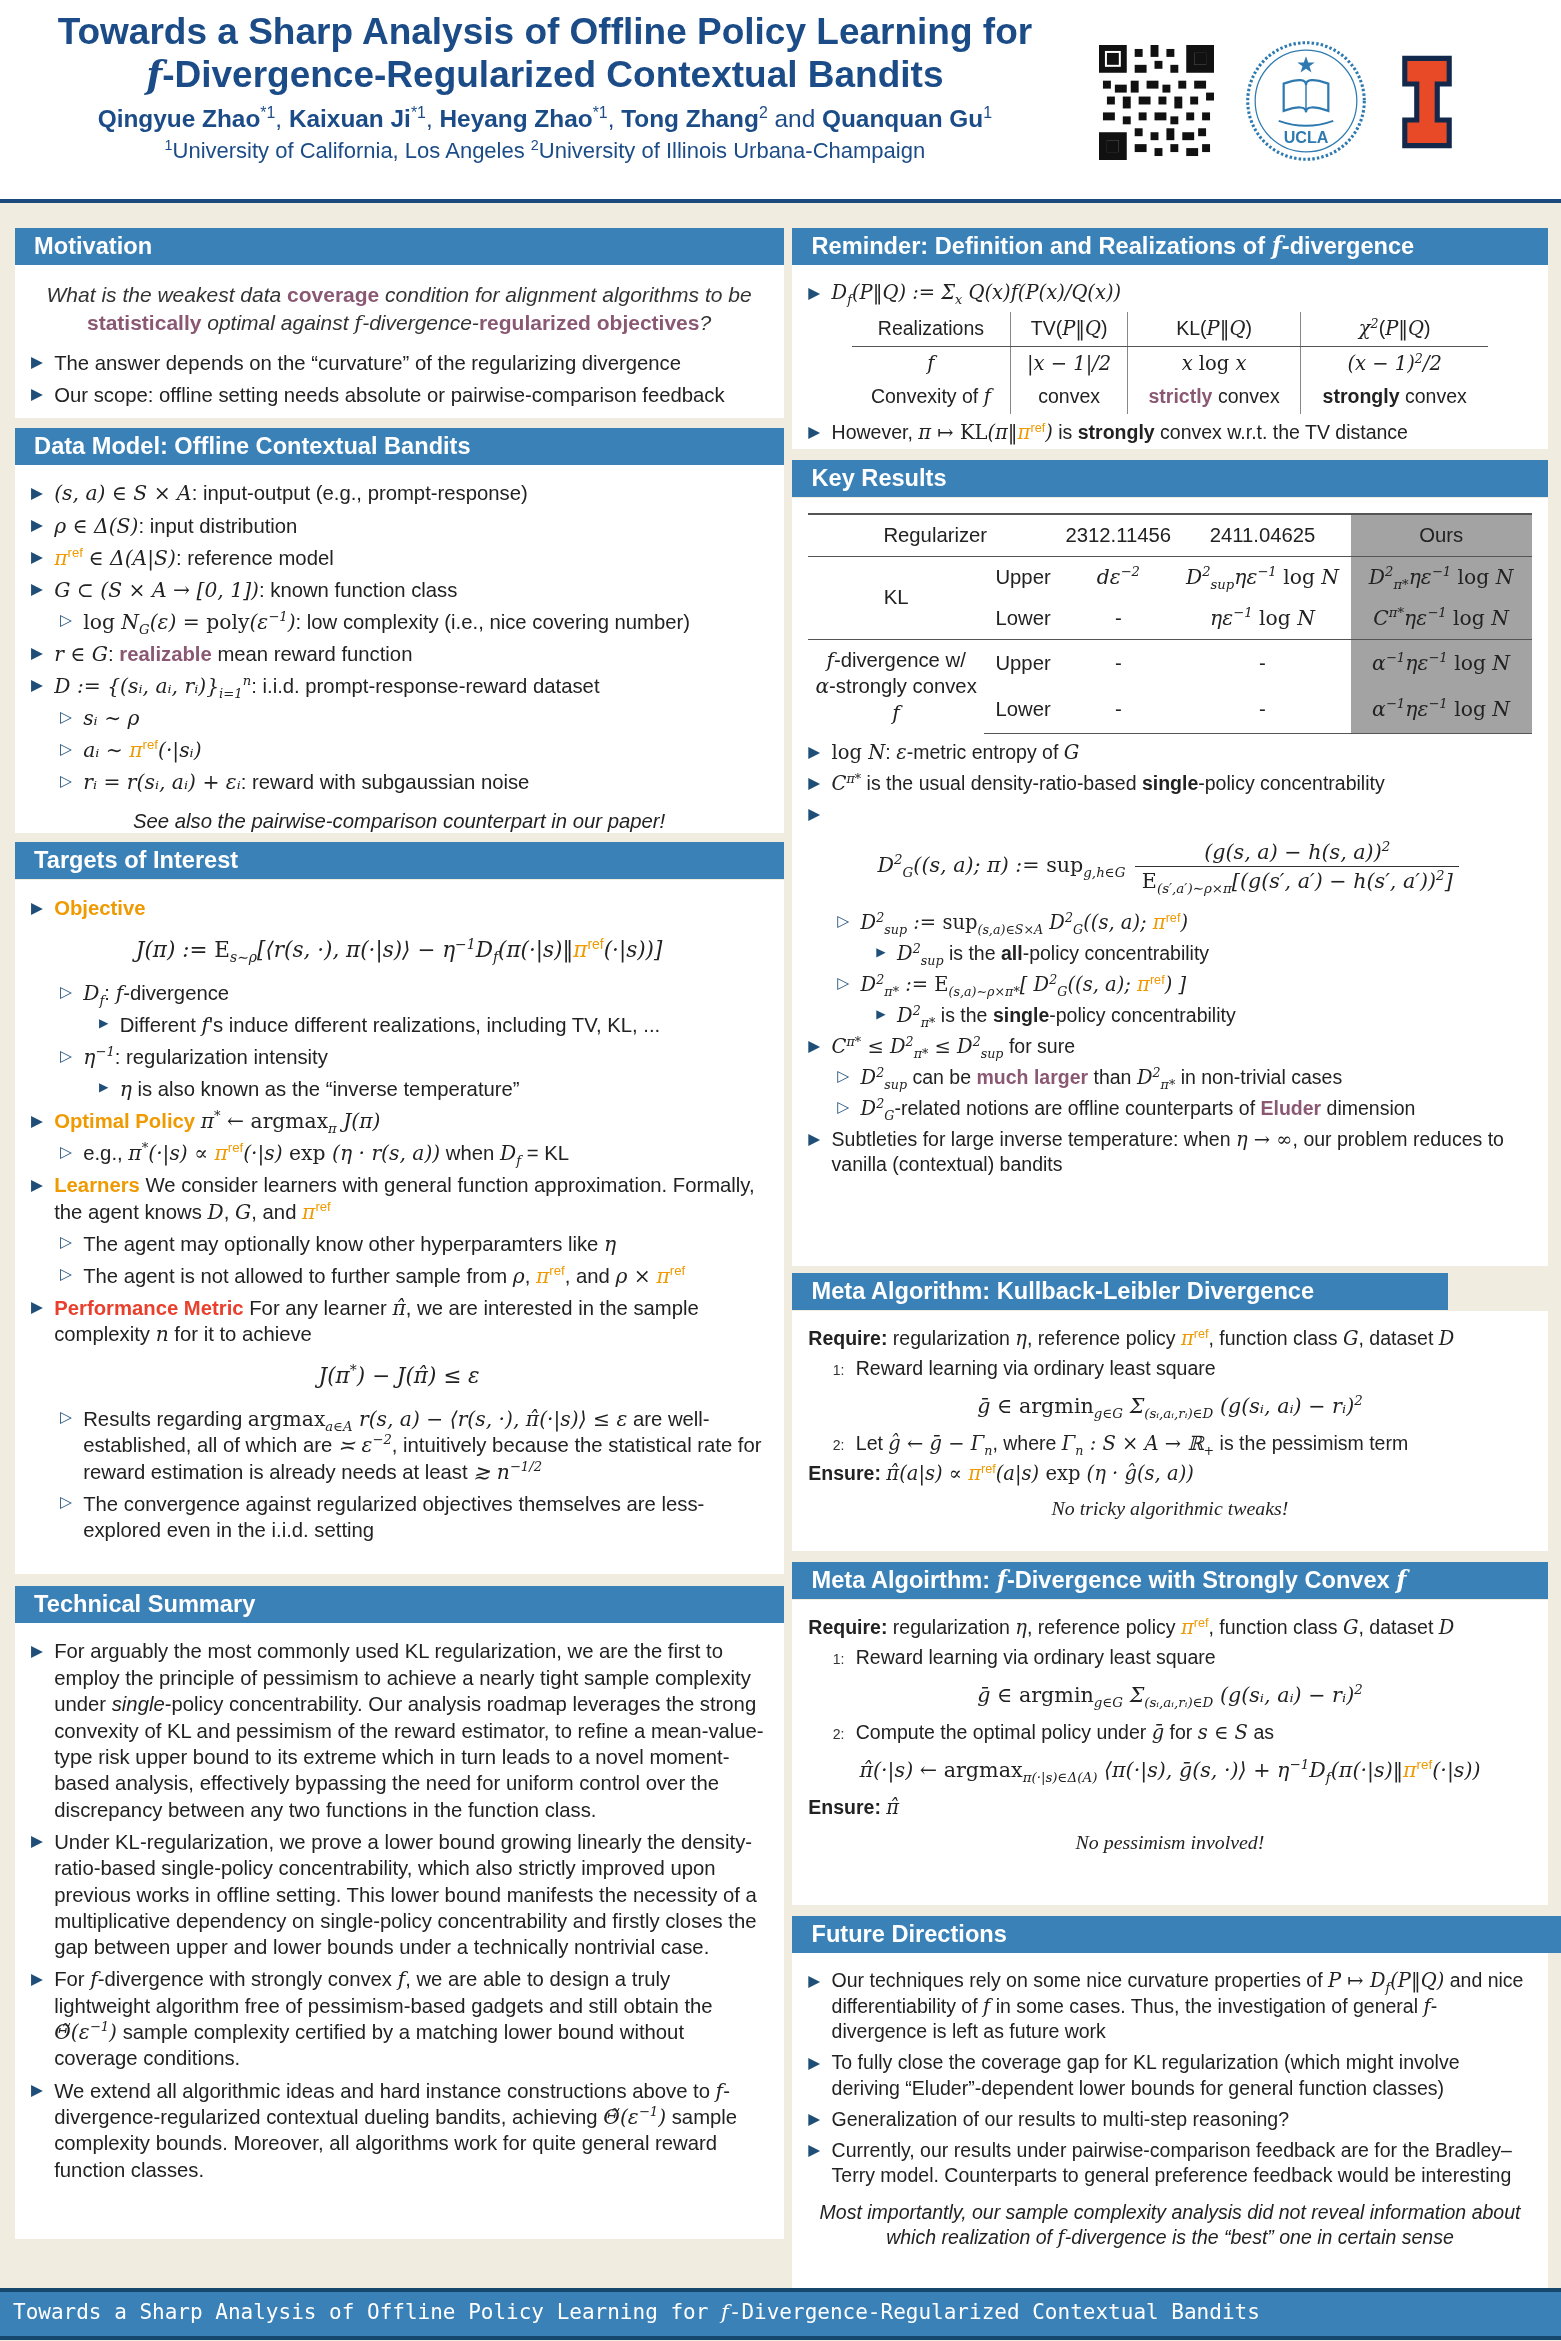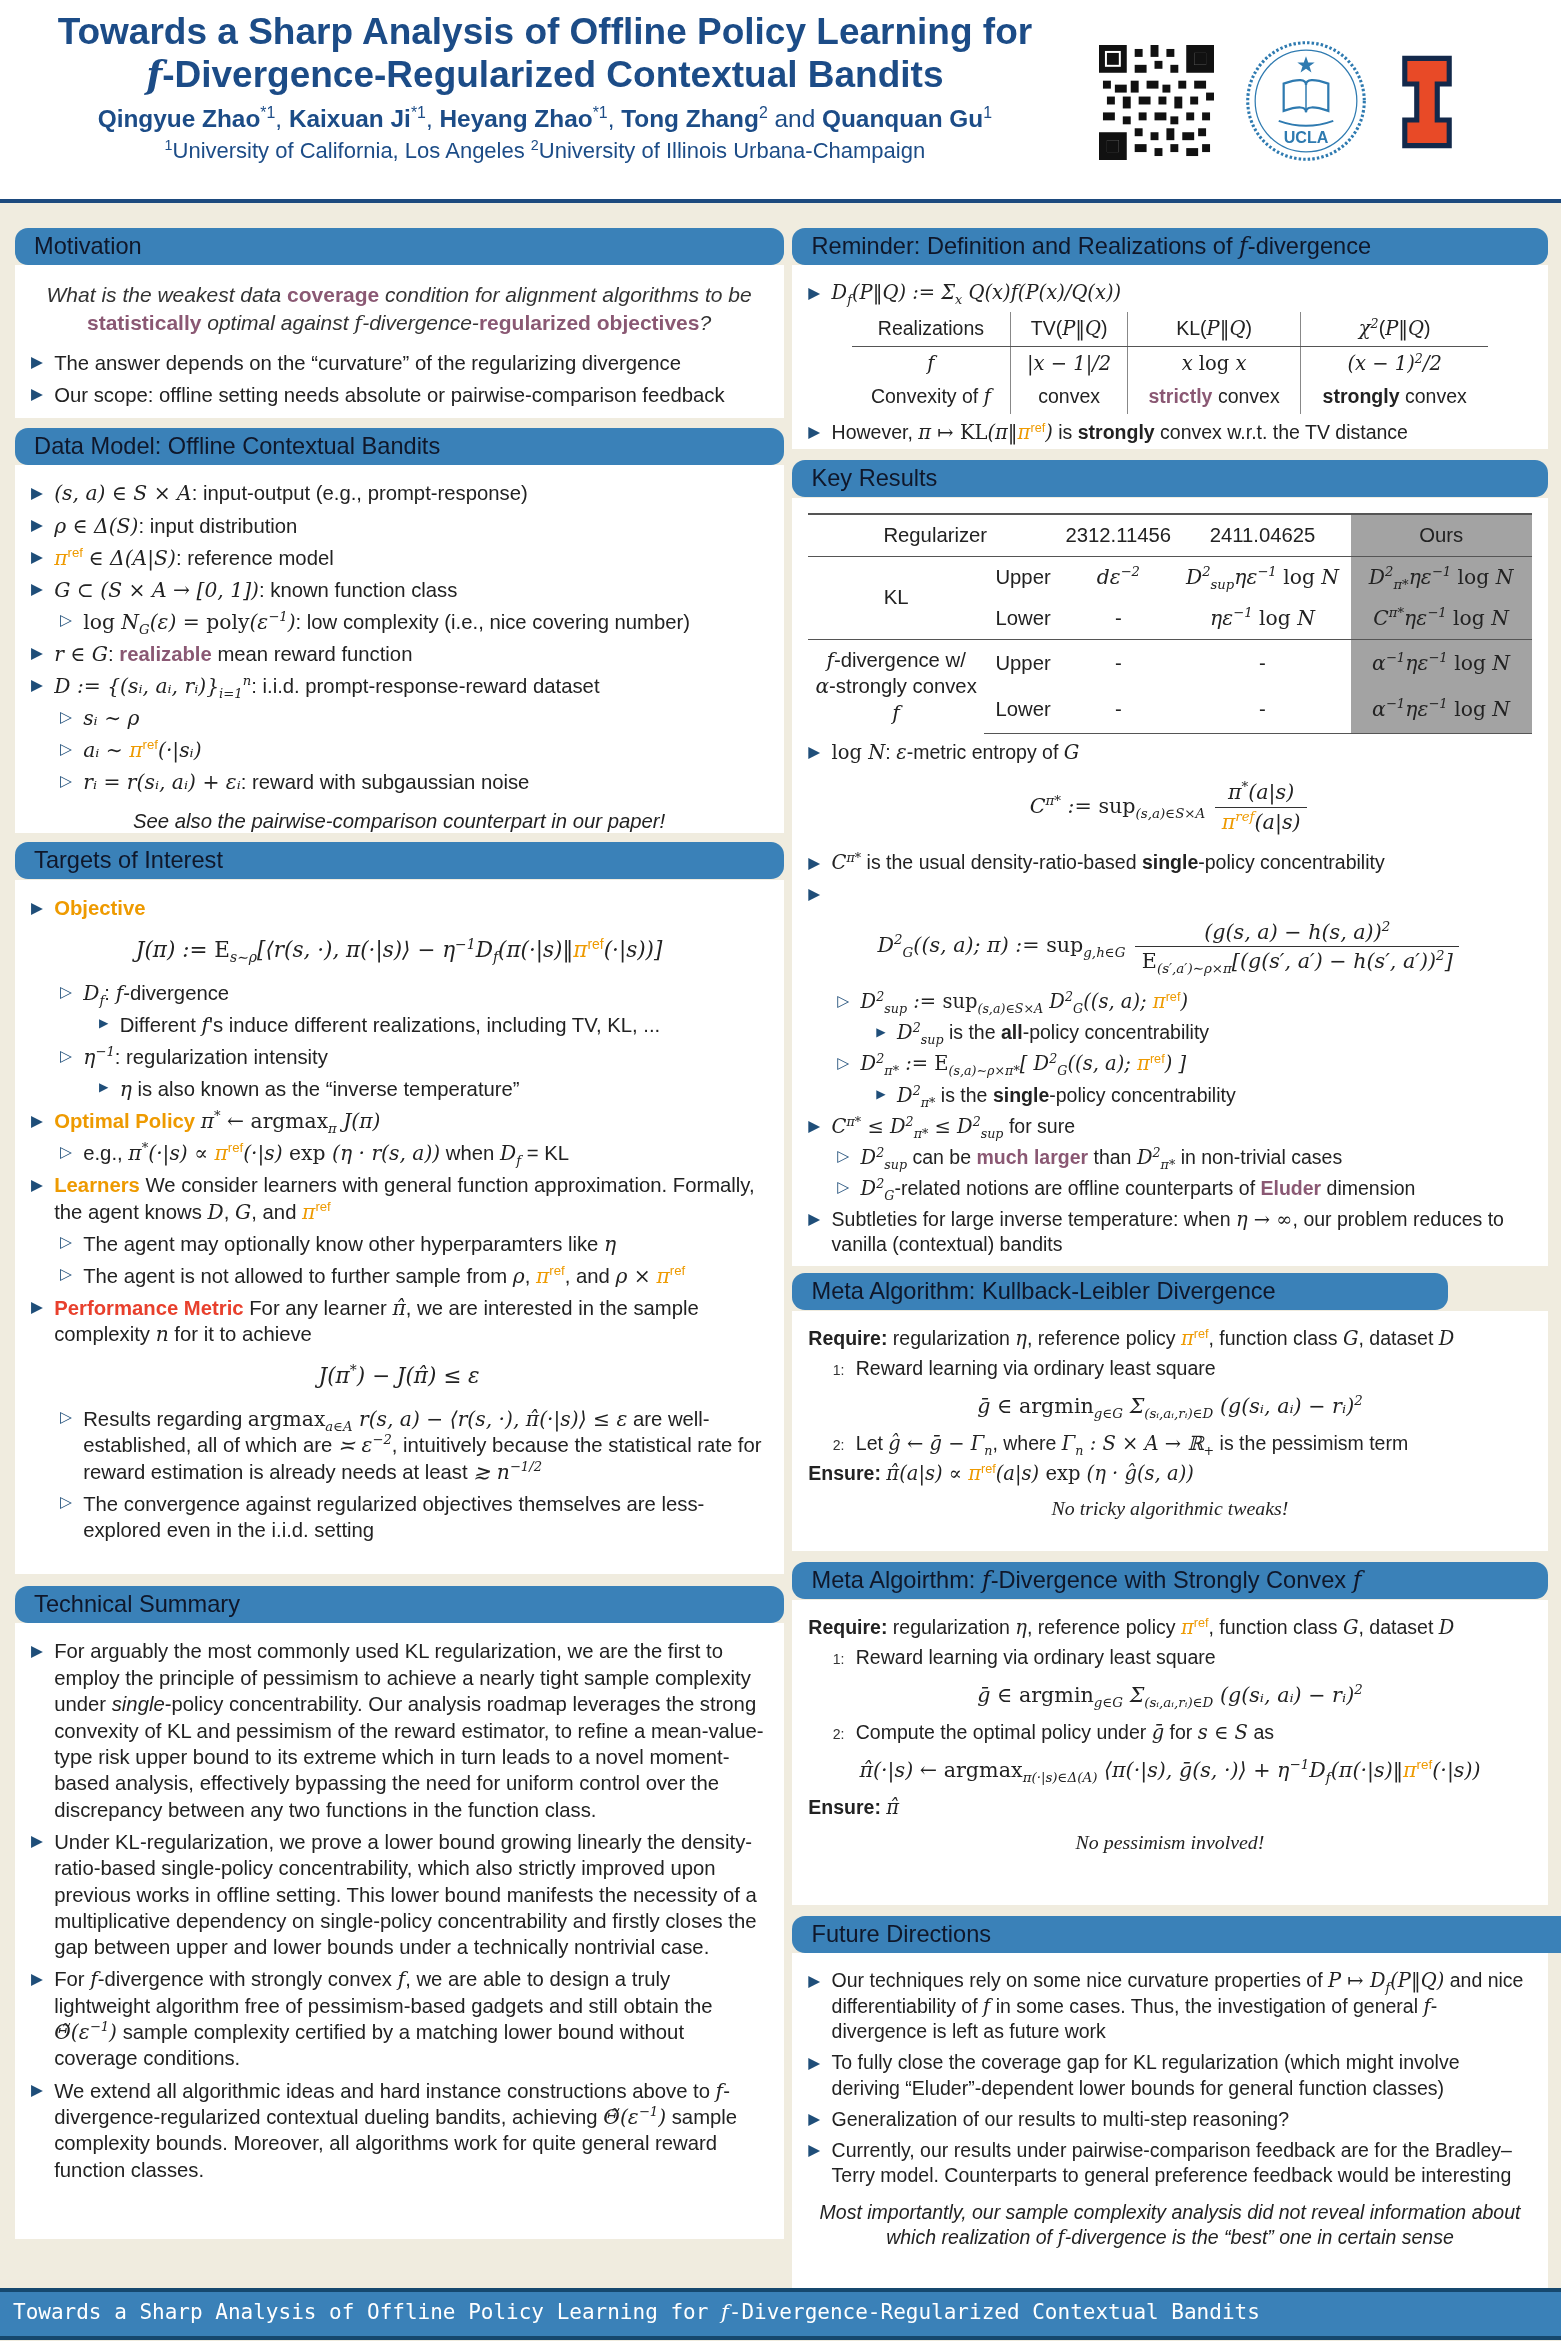--- a/index.html
+++ b/index.html
@@ -13,22 +13,22 @@
   .banner{position:absolute;left:0;top:0;width:1561px;height:199px;background:#ffffff;}
   .toprule{position:absolute;left:0;top:199px;width:1561px;height:4.1px;background:#1d4a7e;}
   .titlebox{position:absolute;left:24.4px;top:9.8px;width:1041px;text-align:center;color:#1c4c87;}
   .t1{font-size:37px;font-weight:bold;line-height:1.18;}
   .t2{font-size:37px;font-weight:bold;line-height:1.18;}
   .authors{font-size:24.4px;margin-top:8.1px;color:#1c4c87;}
   .affil{font-size:22px;margin-top:4.9px;color:#1c4c87;}
   .logo{position:absolute;}
   
   .sec-h{
-    position:absolute;height:37px;line-height:37px;background:#3a81b8;color:#0f172a;
-    font-weight:normal;font-size:23.6px;padding-left:19.5px;box-sizing:border-box;border-radius:13px;
+    position:absolute;height:37px;line-height:37px;background:#3a81b8;color:#ffffff;
+    font-weight:bold;font-size:23.6px;padding-left:19.5px;box-sizing:border-box;
   }
   .sec-b{
     position:absolute;background:#ffffff;box-sizing:border-box;
     padding:9.8px 16.3px;overflow:hidden;font-size:20.3px;line-height:1.3;
   }
   
   .row{display:flex;align-items:flex-start;gap:11.4px;margin:5.7px 0;}
   .mk{flex:none;color:#1f4e79;font-family:"DejaVu Sans",sans-serif;}
   .lvl1 .mk{font-size:15.5px;padding-top:2.4px;}
   .lvl2{margin-left:29px;}
@@ -373,24 +373,20 @@
       <td>-</td>
       <td class="hl"><span class="math">α<sup>−1</sup>ηε<sup>−1</sup> <span class="up">log</span> N</span></td>
     </tr>
   </tbody>
     </table>
   <div>
       <div class="row lvl1">
         <span class="mk">▶</span>
         <span class="txt"><span class="math"><span class="up">log</span> N</span>: <span class="math">ε</span>-metric entropy of <span class="math">G</span></span>
       </div>
-      <div class="eqc big"><span class="math">C<sup>π*</sup> :=  <span class="up">sup</span><sub>(s,a)∈S×A</sub> <span class="frac">
-            <span class="fnum">π<sup>*</sup>(a|s)</span>
-            <span class="fden"><span class="c-o">π<sup>ref</sup></span>(a|s)</span>
-          </span></span></div>
       <div class="row lvl1">
         <span class="mk">▶</span>
         <span class="txt"><span class="math">C<sup>π*</sup></span> is the usual density-ratio-based <b>single</b>-policy concentrability</span>
       </div>
       <div class="row lvl1">
         <span class="mk">▶</span>
         <span class="txt"></span>
       </div>
       <div class="eqc big"><span class="math">D<sup>2</sup><sub>G</sub>((s, a); π) :=  <span class="up">sup</span><sub>g,h∈G</sub> <span class="frac">
             <span class="fnum">(g(s, a) − h(s, a))<sup>2</sup></span>

